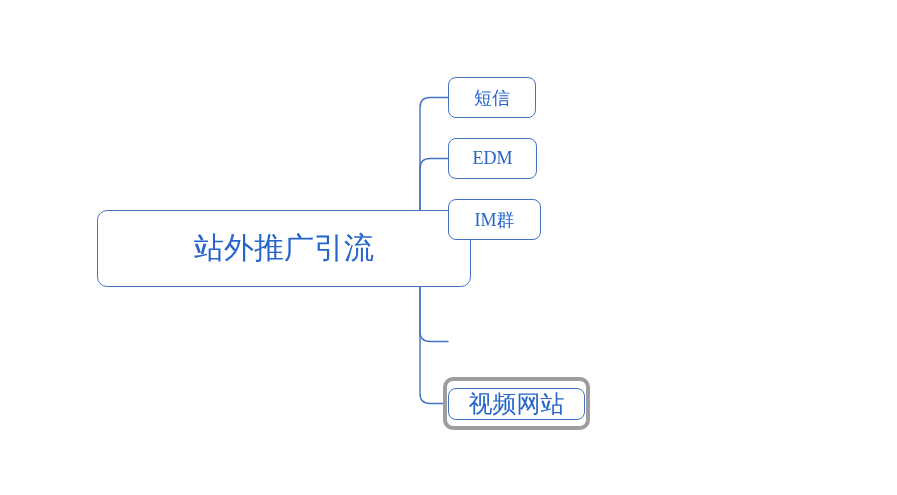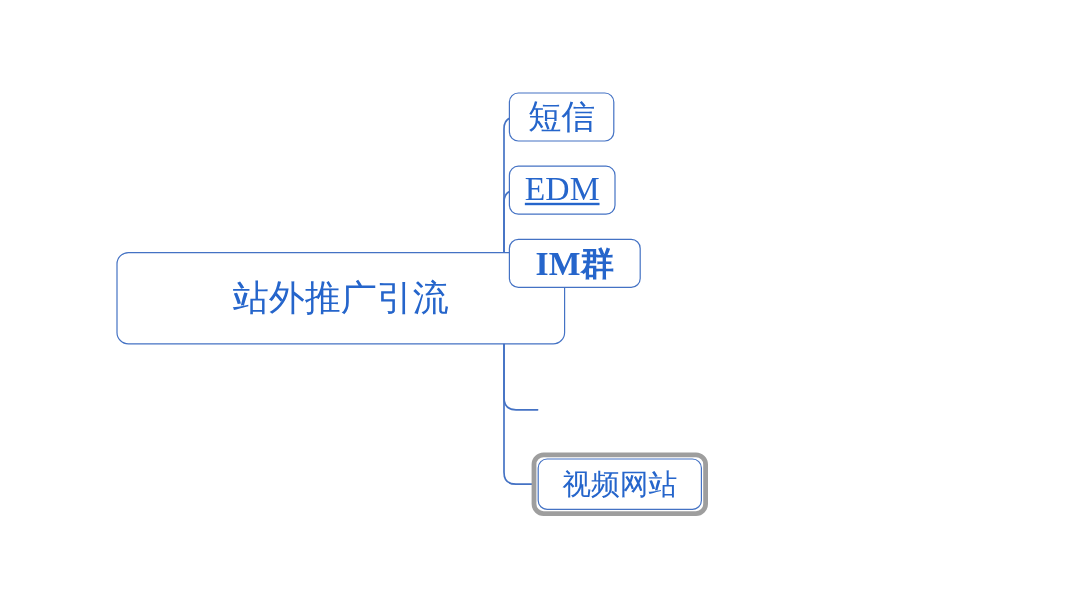--- a/index.html
+++ b/index.html
@@ -37,48 +37,48 @@
   }
   .node-root {
     left: 97px;
     top: 210px;
     width: 374px;
     height: 77px;
     border-radius: 10px;
     font-size: 30px;
   }
   .node-child {
-    left: 424px;
+    left: 448px;
     height: 41px;
     border-radius: 8px;
-    font-size: 28px;
+    font-size: 18px;
   }
   .node-sms    { top: 77px;  width: 88px; }
-  .node-edm    { top: 138px; width: 89px; text-decoration: underline; }
-  .node-im     { top: 199px; width: 110px; font-weight: bold; }
+  .node-edm    { top: 138px; width: 89px; }
+  .node-im     { top: 199px; width: 93px; }
   .node-bbs    { top: 260px; width: 78px; }
   .node-sns    { top: 321px; width: 80px; }
   .selection-ring {
     position: absolute;
     box-sizing: border-box;
     left: 443px;
     top: 377px;
     width: 147px;
     height: 53px;
     border: 4px solid #9E9E9E;
     border-radius: 10px;
     display: flex;
     align-items: center;
     justify-content: center;
     background: #FFFFFF;
   }
   .node-video {
     position: static;
     width: 137px;
-    height: 43px;
+    height: 32px;
     border-radius: 8px;
     font-size: 24px;
   }
 </style>
 </head>
 <body>
 
 <div class="canvas">
 
   <svg class="connectors" viewBox="0 0 897 495" xmlns="http://www.w3.org/2000/svg">

